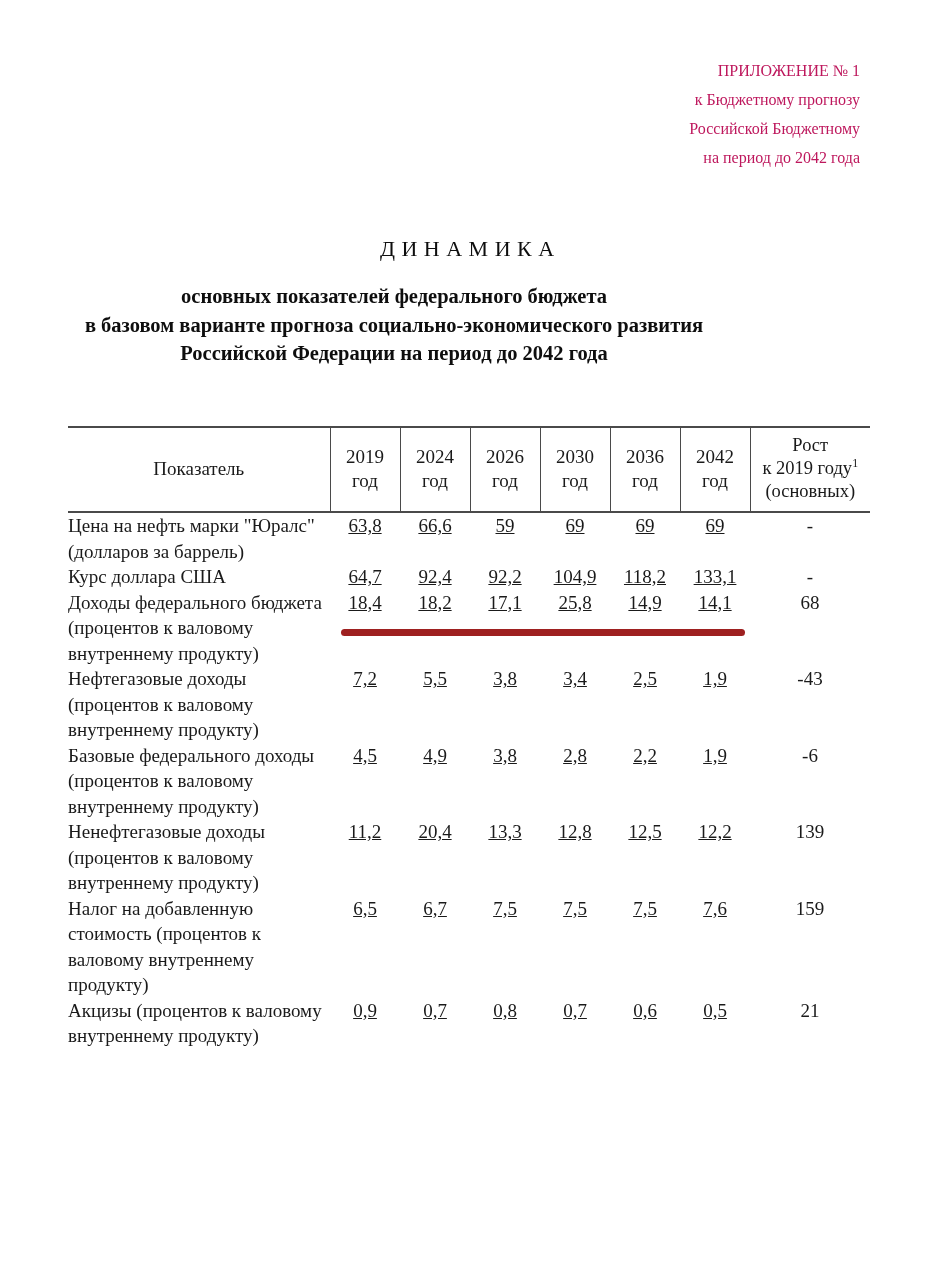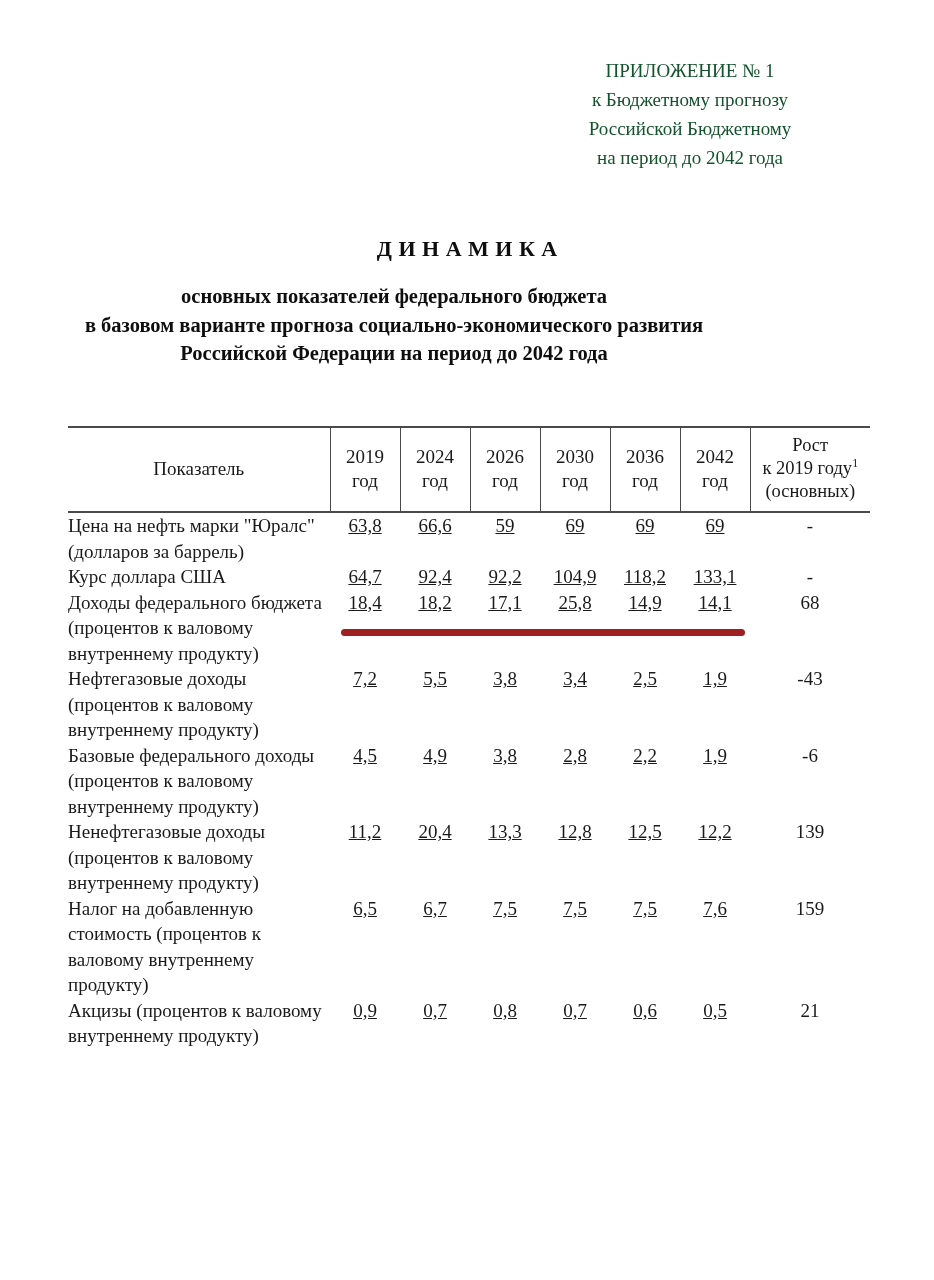--- a/index.html
+++ b/index.html
@@ -24,35 +24,35 @@
     width: 934px;
     height: 1280px;
   }
 
   
   .appendix {
     position: absolute;
     top: 56px;
     left: 520px;
     width: 340px;
-    text-align: center;
-    font-size: 19px;
+    text-align: right;
+    font-size: 16px;
     line-height: 29px;
-    color: #14532d;
+    color: #be185d;
   }
   .appendix div { white-space: nowrap; }
 
   
   .title-main {
     position: absolute;
     top: 236px;
     left: 0;
     width: 934px;
     text-align: center;
-    font-weight: bold;
+    font-weight: normal;
     font-size: 22px;
     letter-spacing: 6.5px;
     text-indent: 6.5px;
     color: #0e0e0e;
   }
   .title-sub {
     position: absolute;
     top: 282px;
     left: 0;
     width: 788px;

